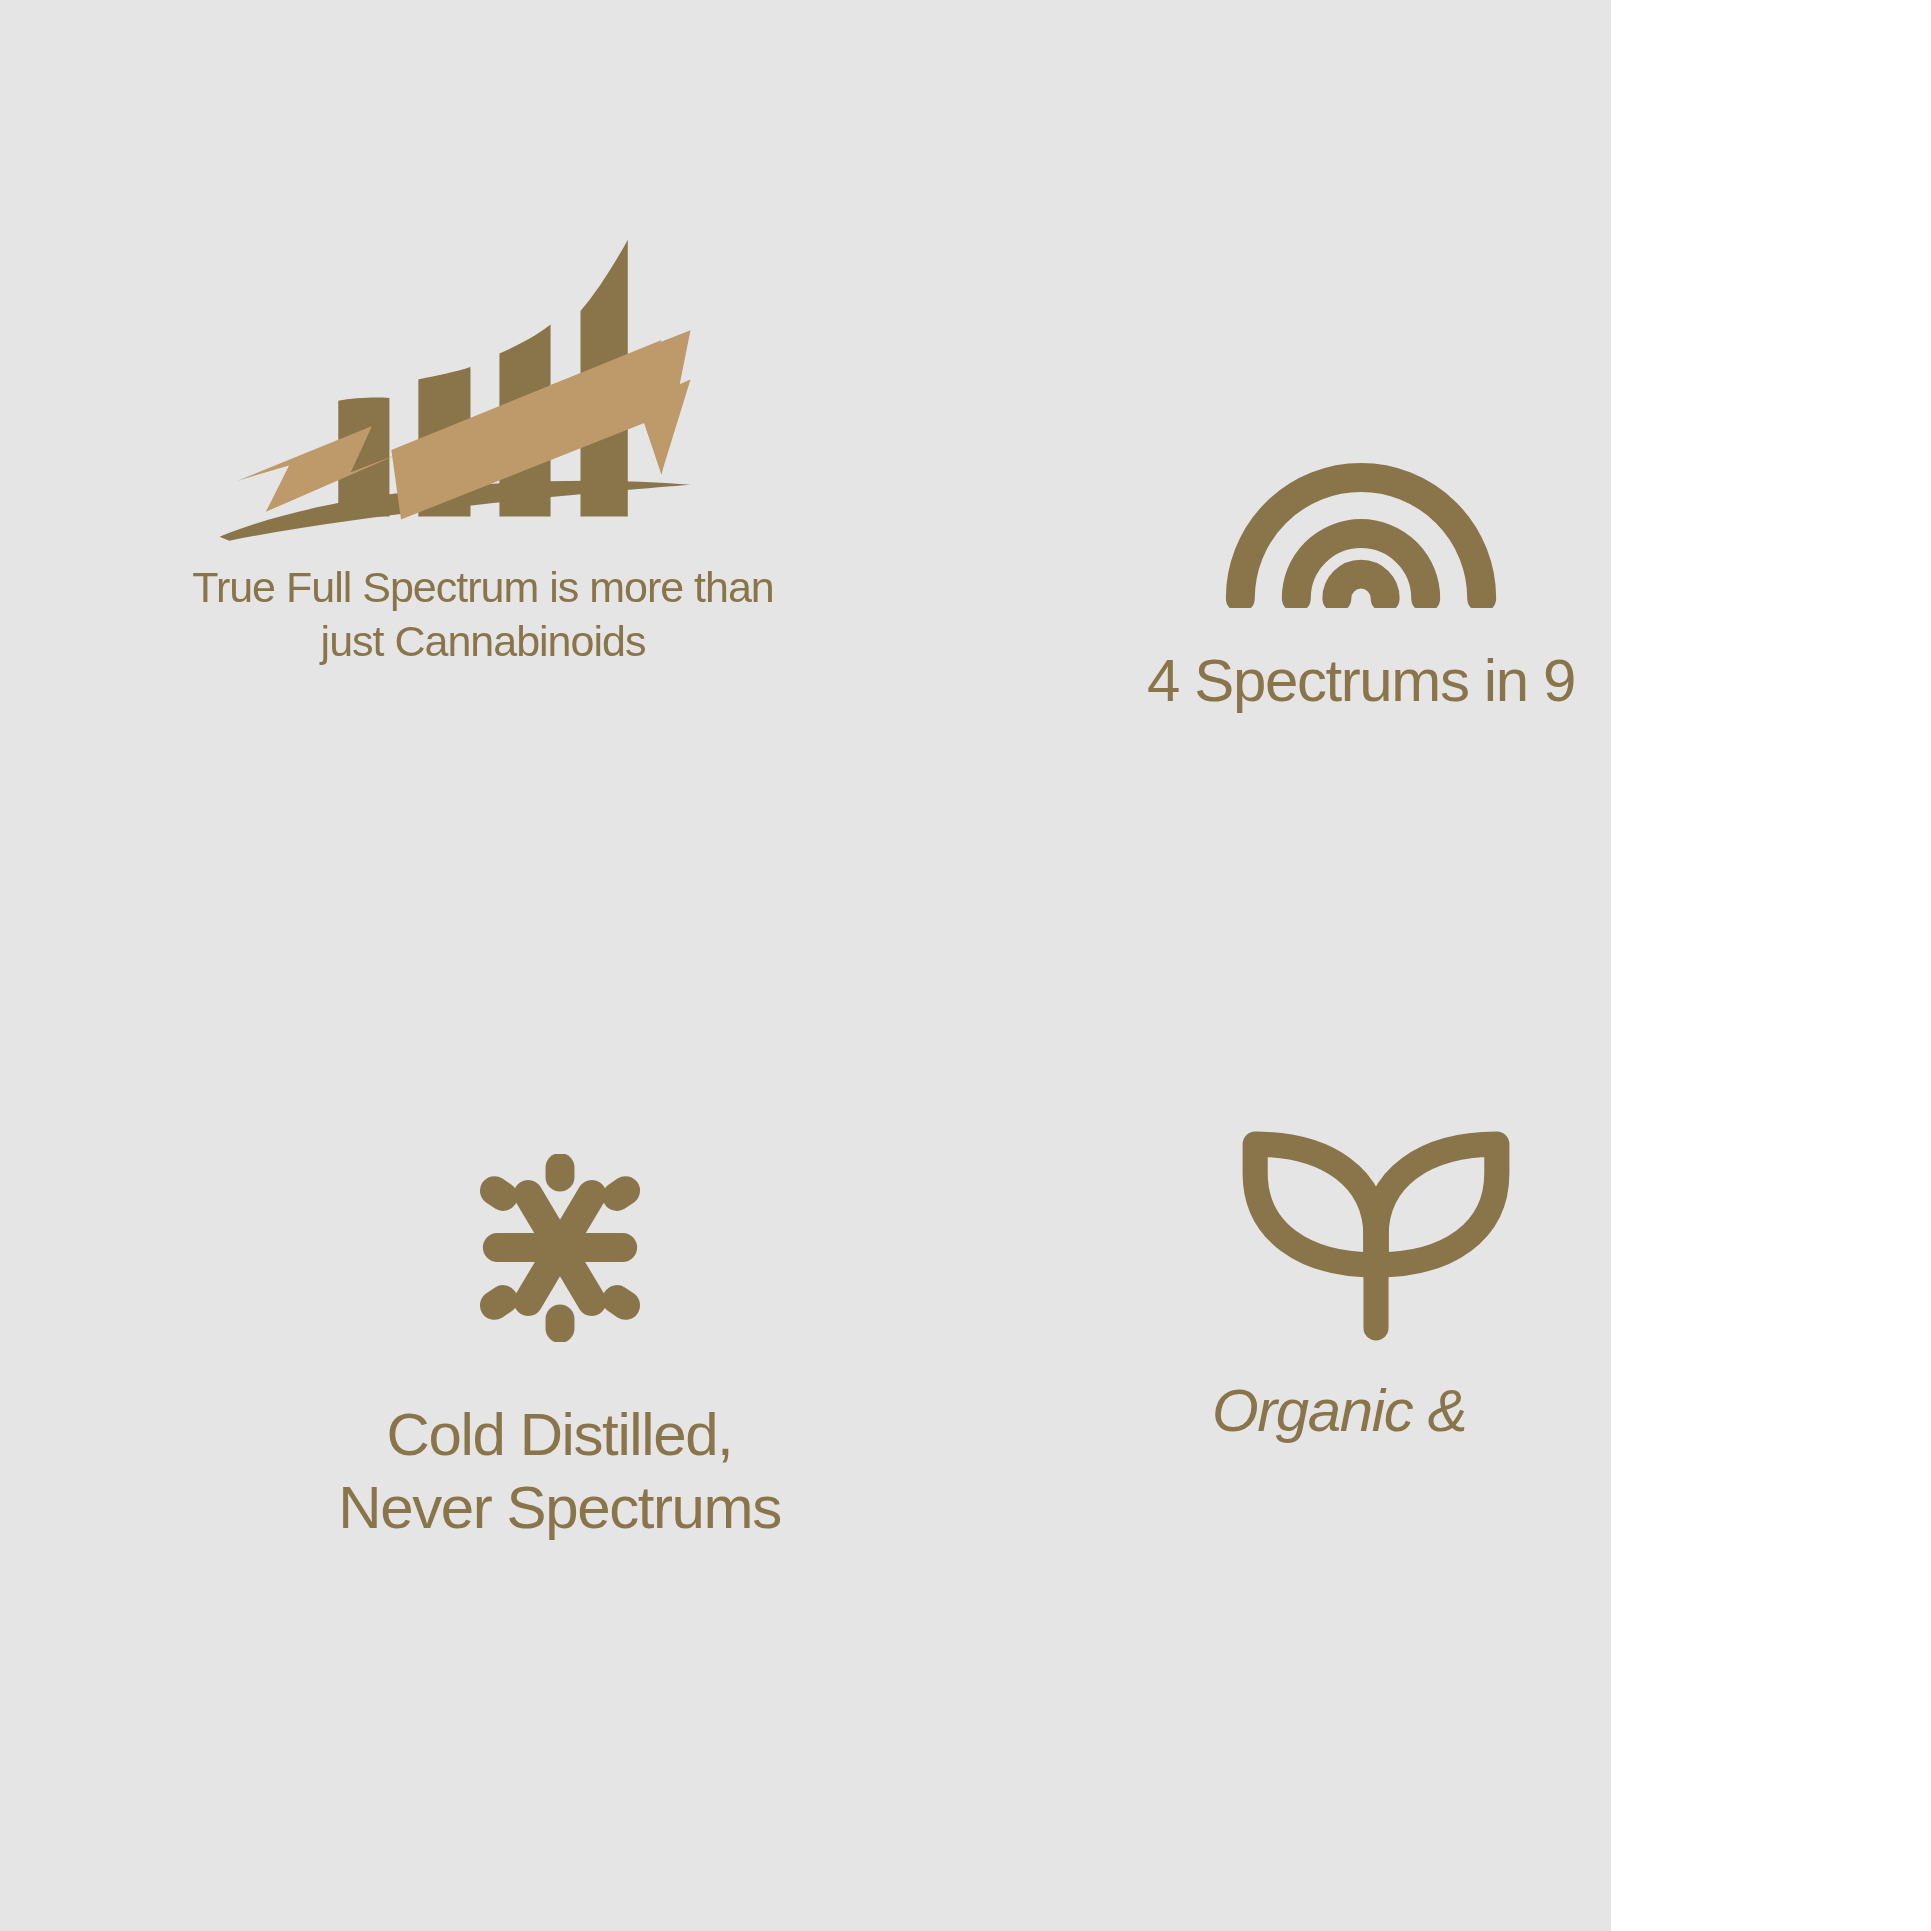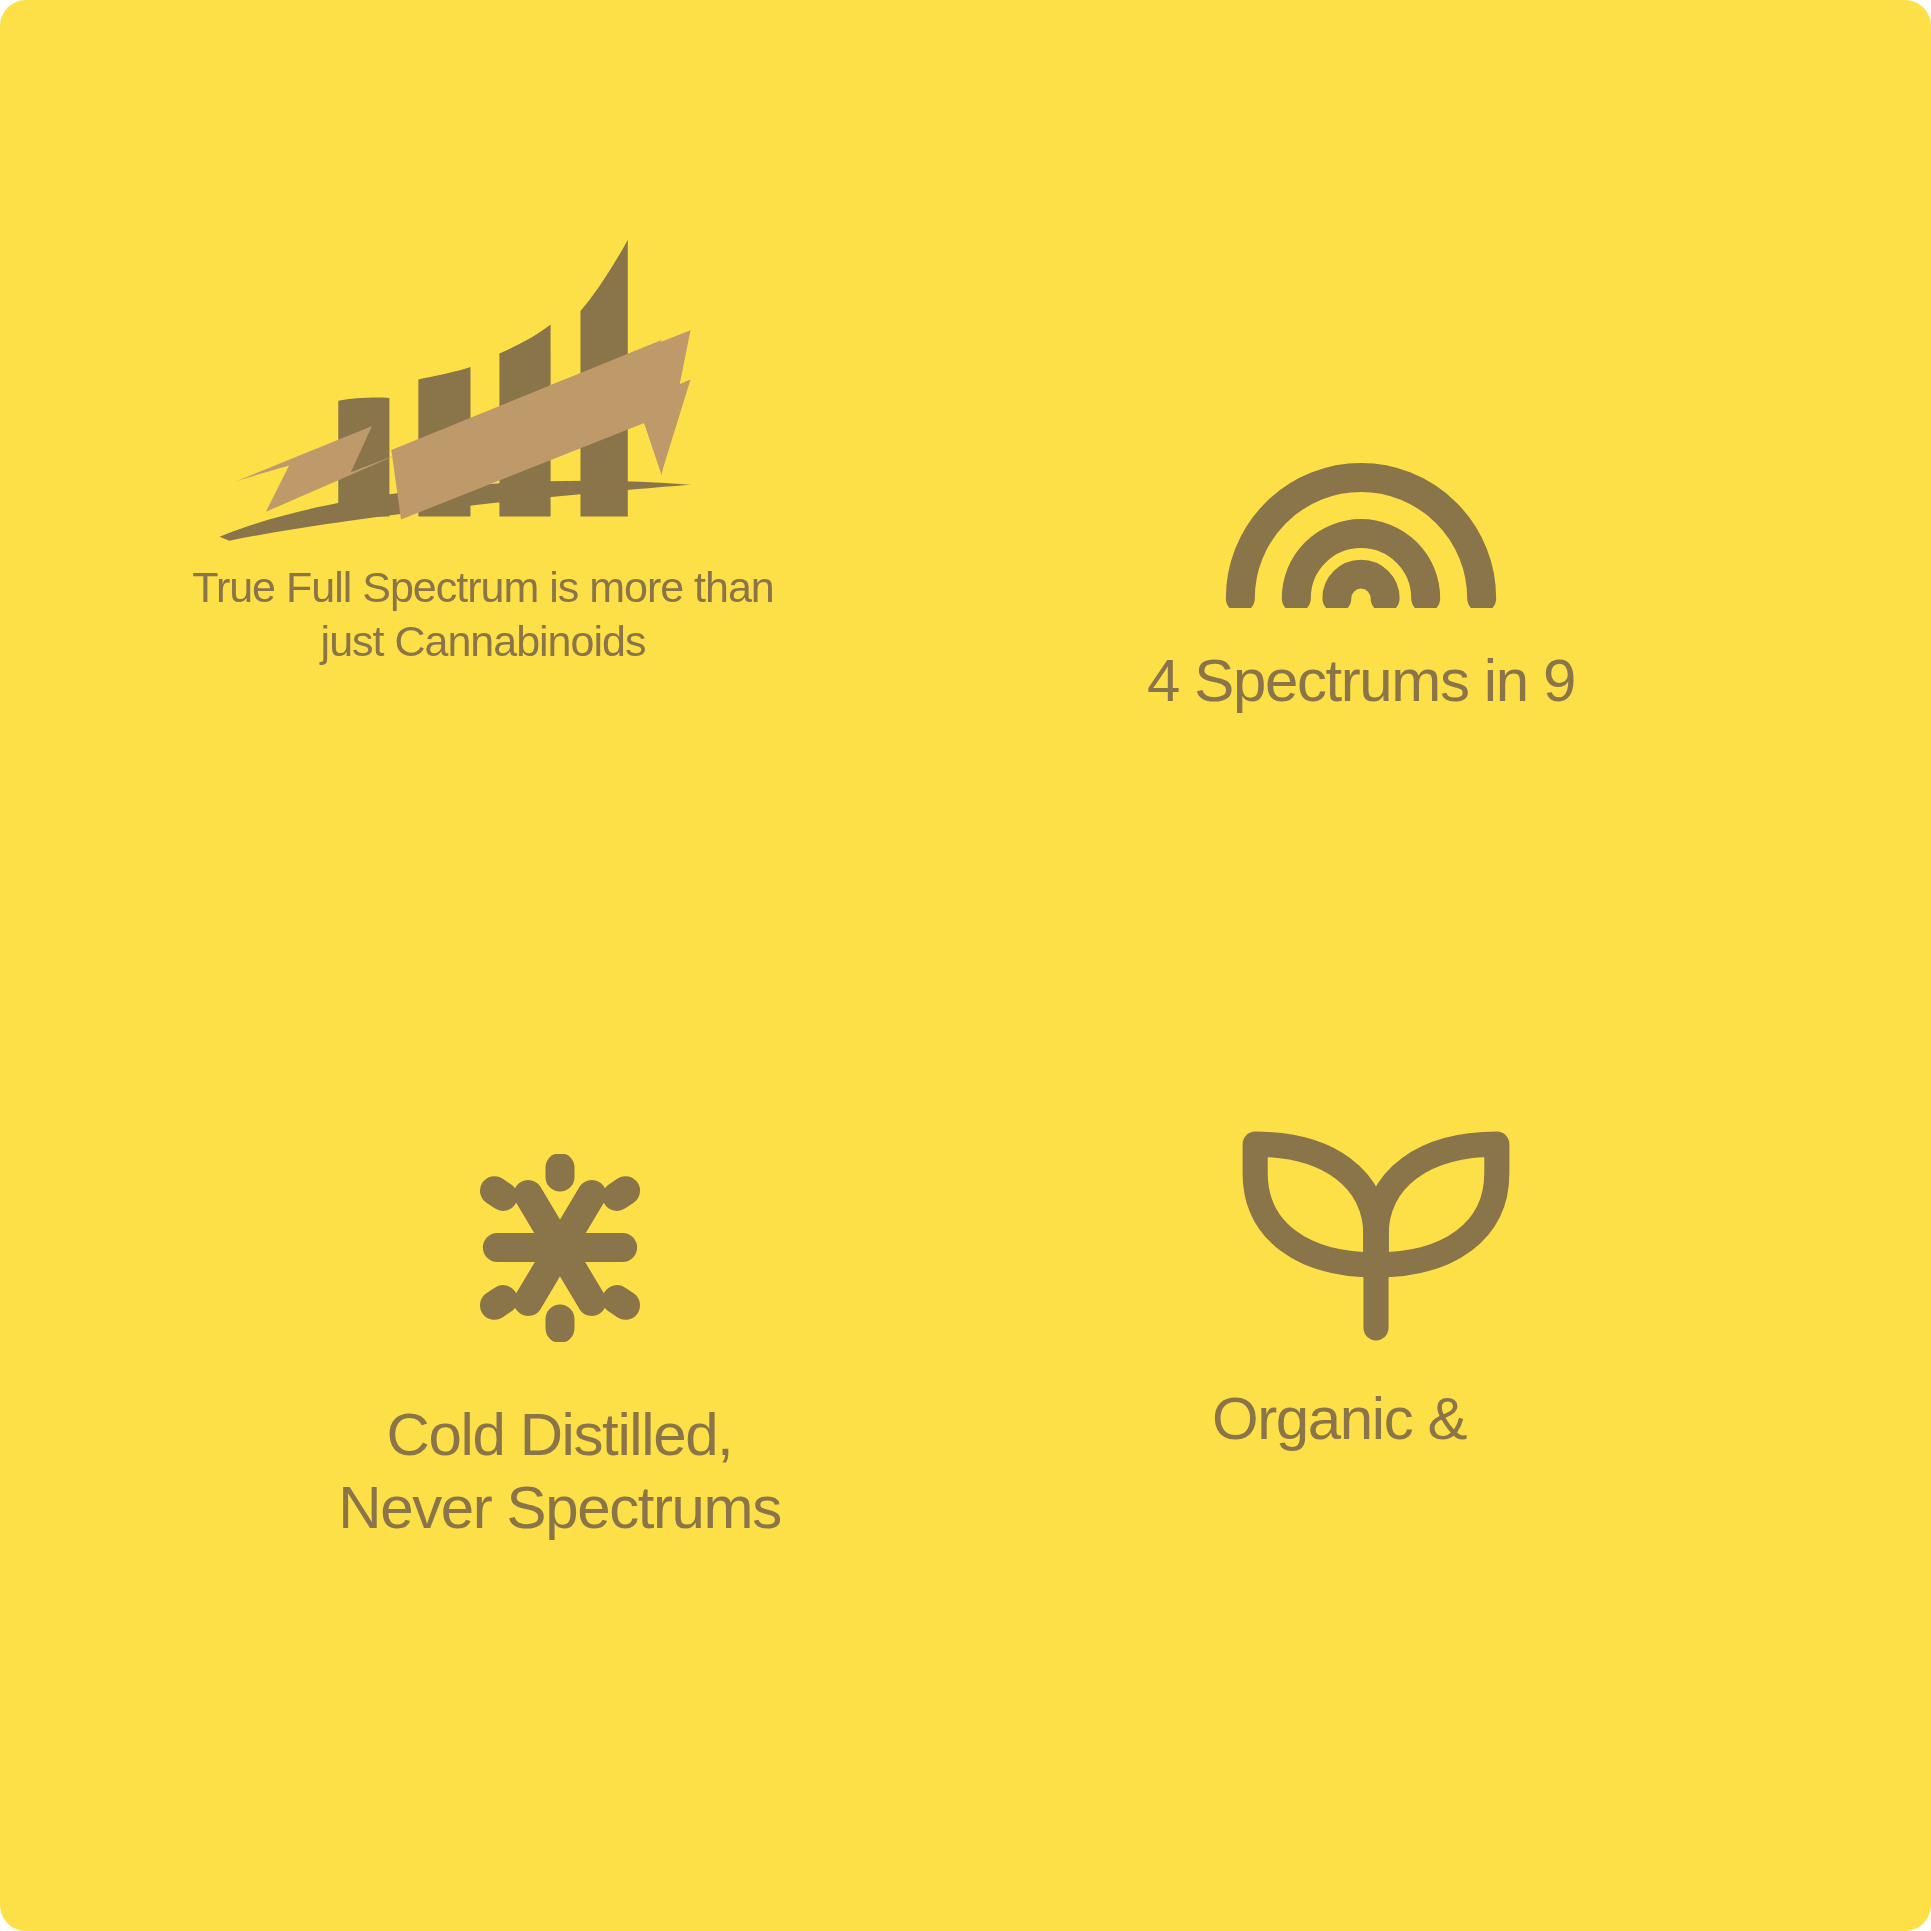--- a/index.html
+++ b/index.html
@@ -10,24 +10,23 @@
   }
   body {
     width: 1931px;
     height: 1931px;
     font-family: "Liberation Sans", sans-serif;
     overflow: hidden;
   }
 
   .board {
     position: relative;
-    width: 1931px;
+    width: 1611px;
     height: 1931px;
-    background: #fde047;
-    border-radius: 26px;
+    background: #e5e5e5;
   }
 
   .feature {
     position: absolute;
     display: flex;
     flex-direction: column;
     align-items: center;
   }
 
   .icon-wrap {
@@ -96,23 +95,24 @@
     left: 1072px;
     top: 1120px;
     width: 618px;
     align-items: flex-start;
   }
   #feature-organic .icon-wrap { width: 290px; height: 232px; margin-left: 159px; }
   #feature-organic .caption {
     font-size: 60px;
     line-height: 73px;
     text-align: center;
-    margin-top: 30px;
+    margin-top: 22px;
     margin-left: 140px;
     letter-spacing: -1.4px;
+    font-style: italic;
   }
 
   .cap-line { display: block; }
 </style>
 </head>
 <body>
 
 <div class="board">
 
   <div class="feature" id="feature-growth">

